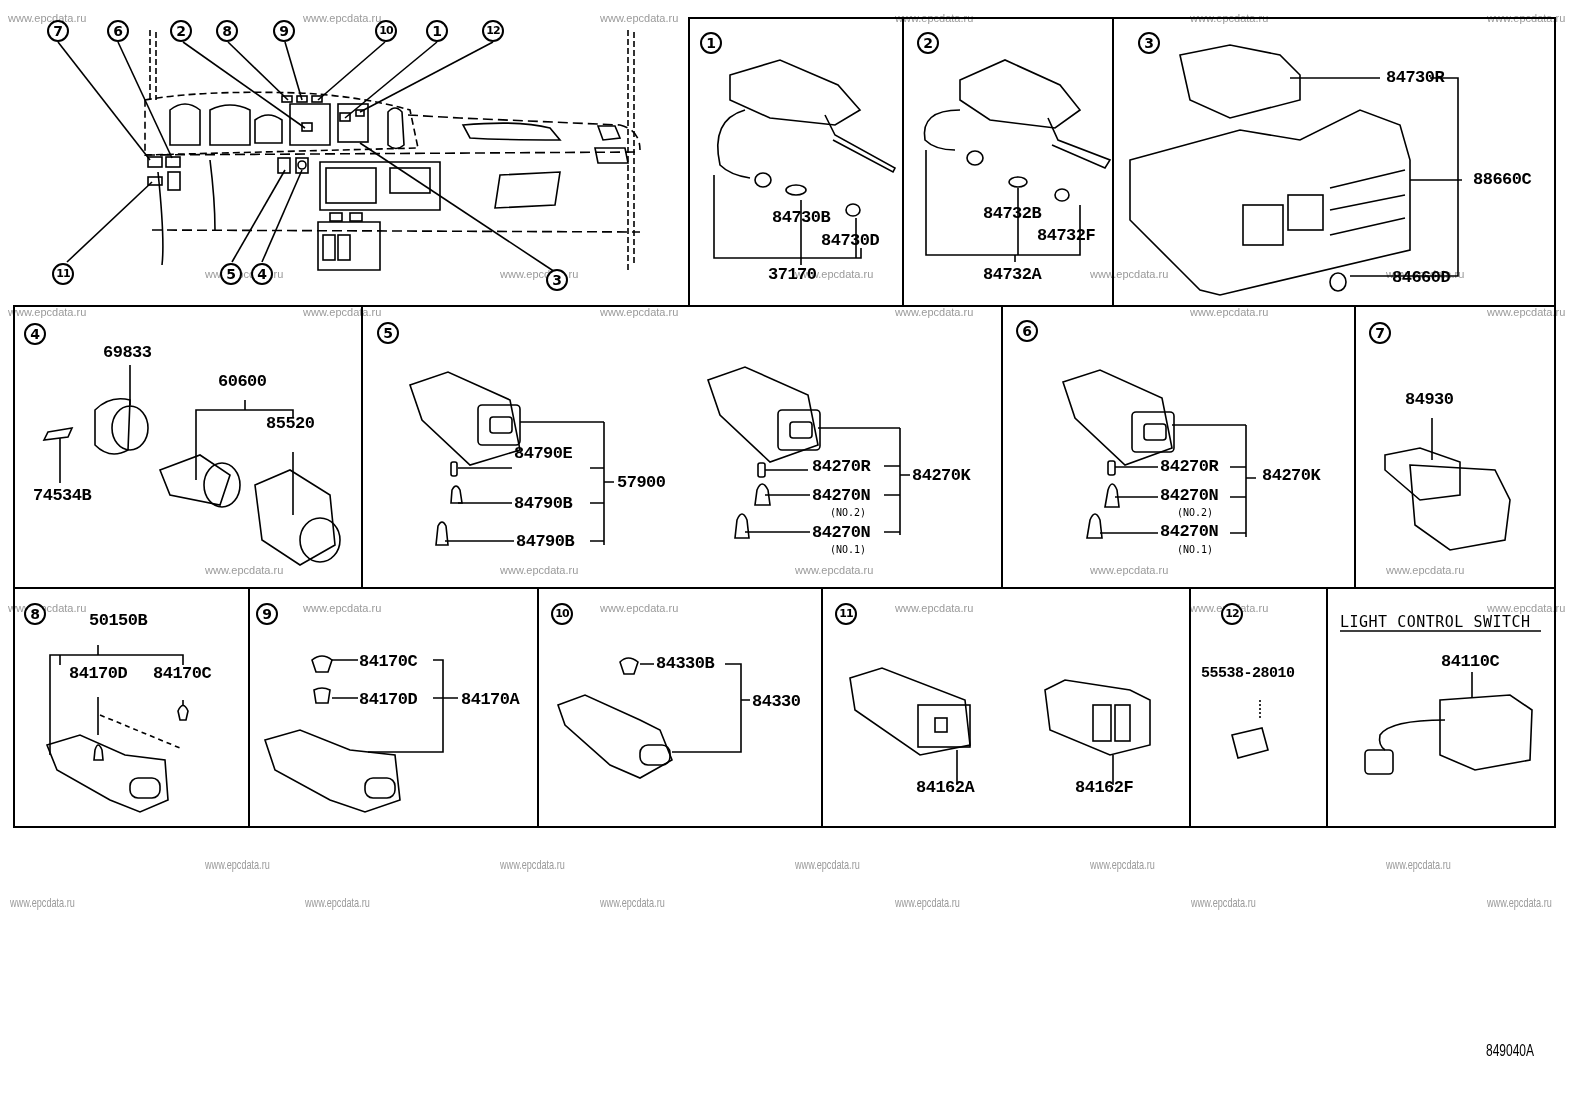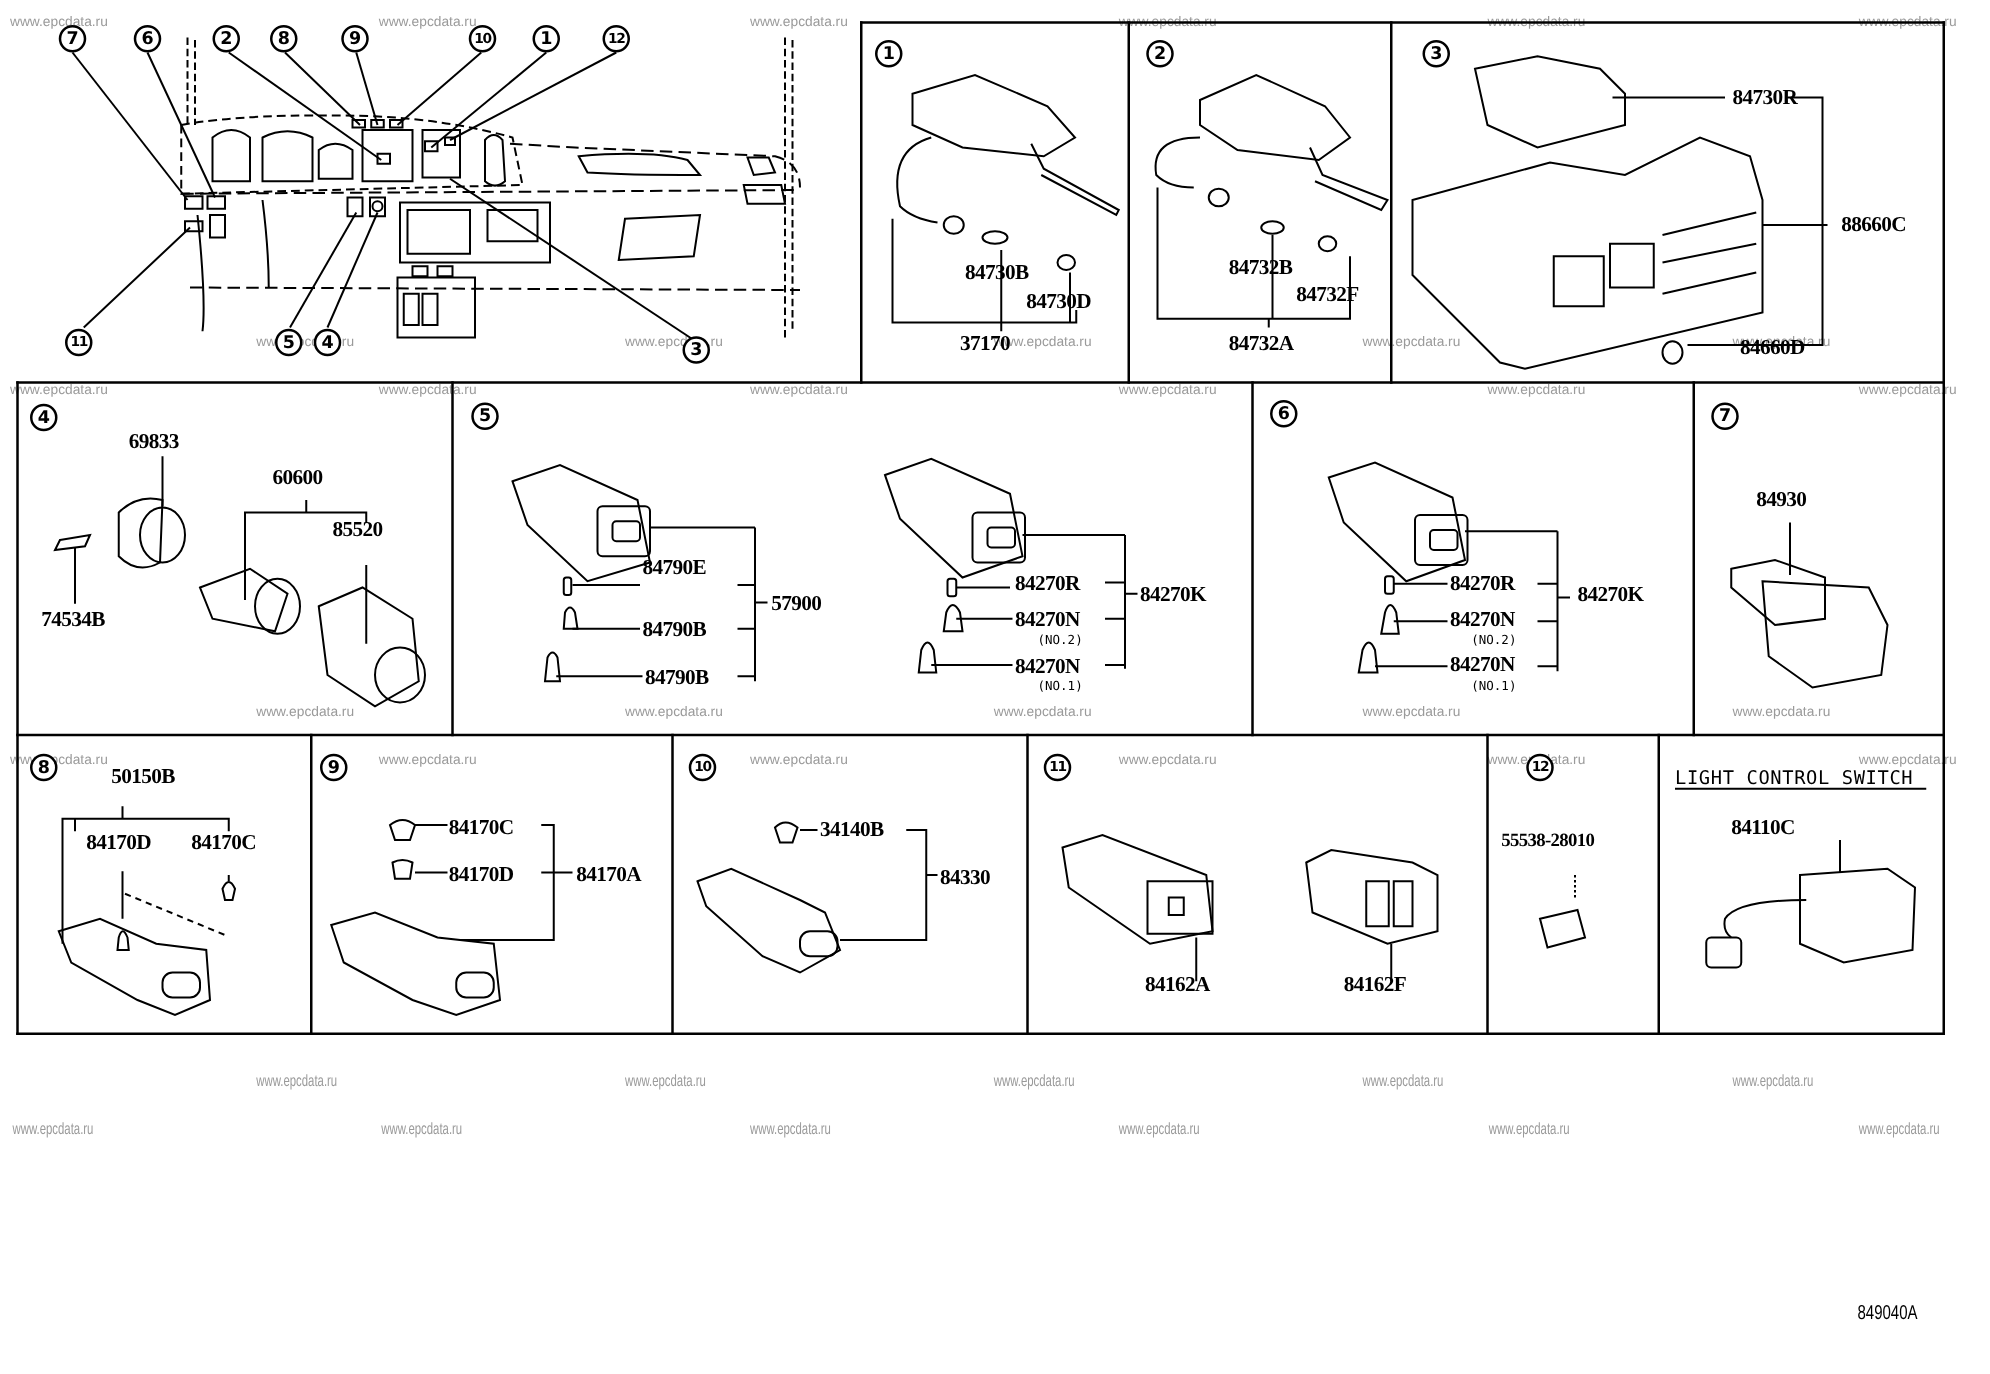--- a/index.html
+++ b/index.html
@@ -3,21 +3,21 @@
 <meta charset="utf-8">
 <style>
   html,body{margin:0;padding:0;background:#fff;}
   body{width:1592px;height:1099px;position:relative;overflow:hidden;font-family:"DejaVu Sans",sans-serif;color:#000;}
   .wm{position:absolute;font-family:"Liberation Sans",sans-serif;font-size:11px;color:#9a9a9a;white-space:nowrap;}
   .wm.nar{transform:scaleX(0.7);transform-origin:left top;font-size:13px;}
   .bline{position:absolute;background:#000;}
   .num{position:absolute;width:22px;height:22px;border:2px solid #000;border-radius:50%;box-sizing:border-box;
        font-family:"DejaVu Sans",sans-serif;font-weight:bold;font-size:14px;line-height:18px;text-align:center;background:#fff;}
   .num.sm{font-size:11px;letter-spacing:-1px;}
-  .pn{position:absolute;font-family:Liberation Serif, serif;font-weight:bold;font-size:17px;white-space:nowrap;letter-spacing:-0.5px;}
+  .pn{position:absolute;font-family:Liberation Mono, monospace;font-weight:bold;font-size:17px;white-space:nowrap;letter-spacing:-0.5px;}
   .note{position:absolute;font-family:"DejaVu Sans Mono",monospace;font-size:10px;white-space:nowrap;}
   .title{position:absolute;font-family:"DejaVu Sans Mono",monospace;font-size:15px;white-space:nowrap;letter-spacing:0.5px;}
   .figid{position:absolute;font-family:"Liberation Sans",sans-serif;font-size:16px;transform:scaleX(0.75);transform-origin:left top;}
   svg.art{position:absolute;left:0;top:0;}
   svg.art *{fill:none;stroke:#000;stroke-width:1.6;}
 </style>
 </head>
 <body>
 
 <div>
@@ -354,33 +354,33 @@
 
 <div>
   <div class="num" style="left:256px;top:603px">9</div>
   <div class="pn" style="left:359px;top:652px">84170C</div>
   <div class="pn" style="left:359px;top:690px">84170D</div>
   <div class="pn" style="left:461px;top:690px">84170A</div>
 </div>
 
 <div>
   <div class="num sm" style="left:551px;top:603px">10</div>
-  <div class="pn" style="left:656px;top:654px">34140B</div>
+  <div class="pn" style="left:656px;top:654px">84330B</div>
   <div class="pn" style="left:752px;top:692px">84330</div>
 </div>
 
 <div>
   <div class="num sm" style="left:835px;top:603px">11</div>
   <div class="pn" style="left:916px;top:778px">84162A</div>
   <div class="pn" style="left:1075px;top:778px">84162F</div>
 </div>
 
 <div>
   <div class="num sm" style="left:1221px;top:603px">12</div>
   <div class="pn" style="left:1201px;top:665px;font-size:15px">55538-28010</div>
 </div>
 
 <div>
   <div class="title" style="left:1340px;top:613px">LIGHT CONTROL SWITCH</div>
-  <div class="pn" style="left:1385px;top:652px">84110C</div>
+  <div class="pn" style="left:1441px;top:652px">84110C</div>
 </div>
 
 <div class="figid" style="left:1486px;top:1042px">849040A</div>
 
 </body></html>

